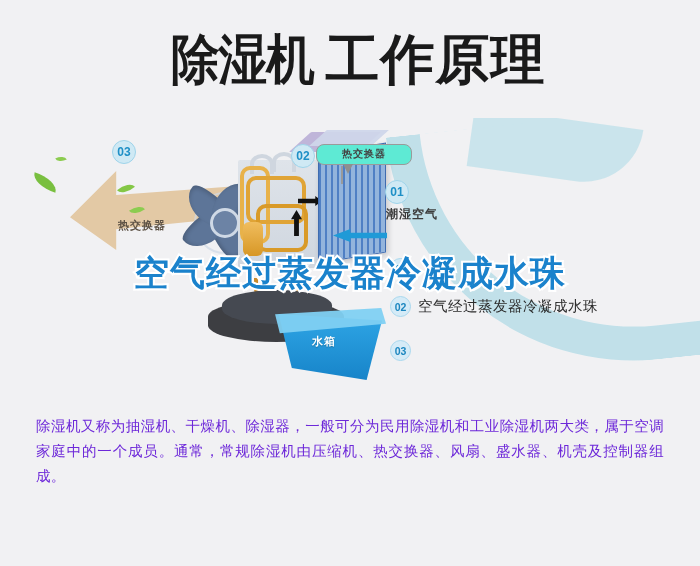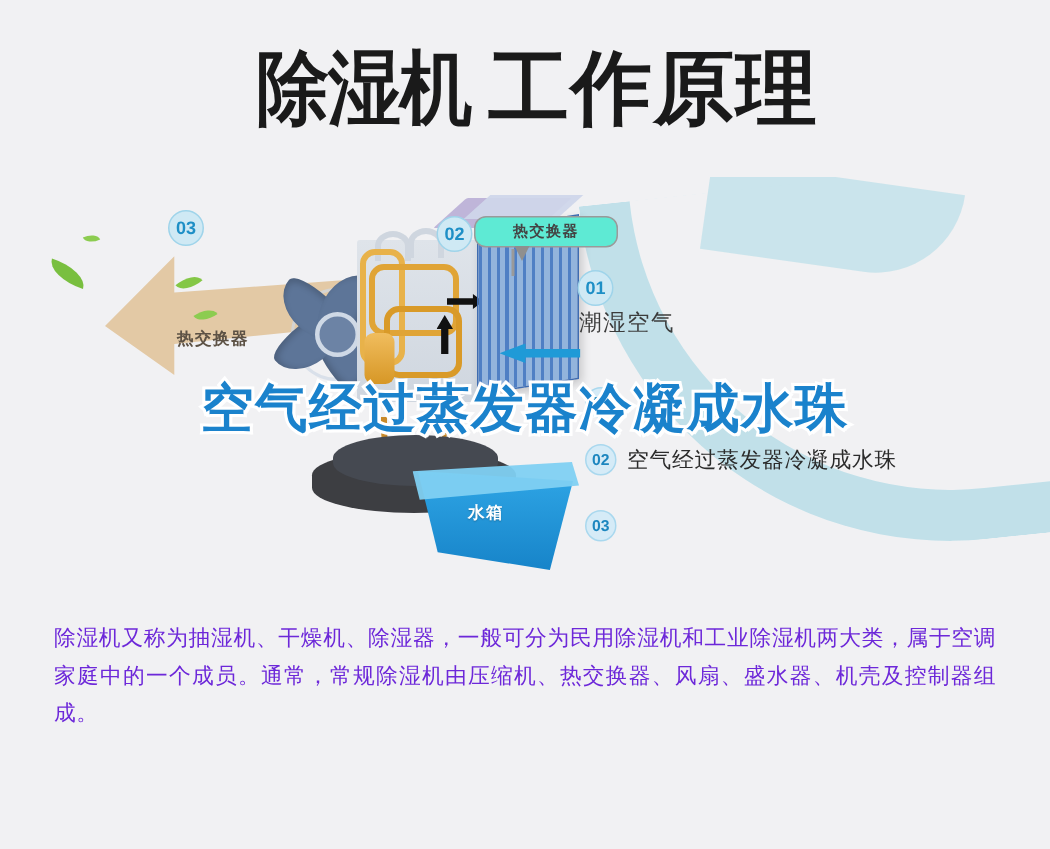--- a/index.html
+++ b/index.html
@@ -89,21 +89,21 @@
     width:0;height:0;border-left:5px solid transparent;
     border-right:5px solid transparent;border-top:10px solid #8f8f8f;
   }
   .callout-stem{
     position:absolute;left:341px;top:48px;width:1.5px;height:18px;background:#9a9a9a;
   }
 
   
   .lbl-humid{
     position:absolute;left:386px;top:88px;
-    font-size:15px;color:#3c3c3c;font-weight:normal;letter-spacing:1px;
+    font-size:12px;color:#3c3c3c;font-weight:bold;letter-spacing:1px;
   }
 
   
   .blue-arrow{
     position:absolute;left:333px;top:111px;width:54px;height:13px;
     background:#1f9ad7;
     clip-path:polygon(0% 50%, 32% 0%, 32% 28%, 100% 28%, 100% 72%, 32% 72%, 32% 100%);
   }
 
   

